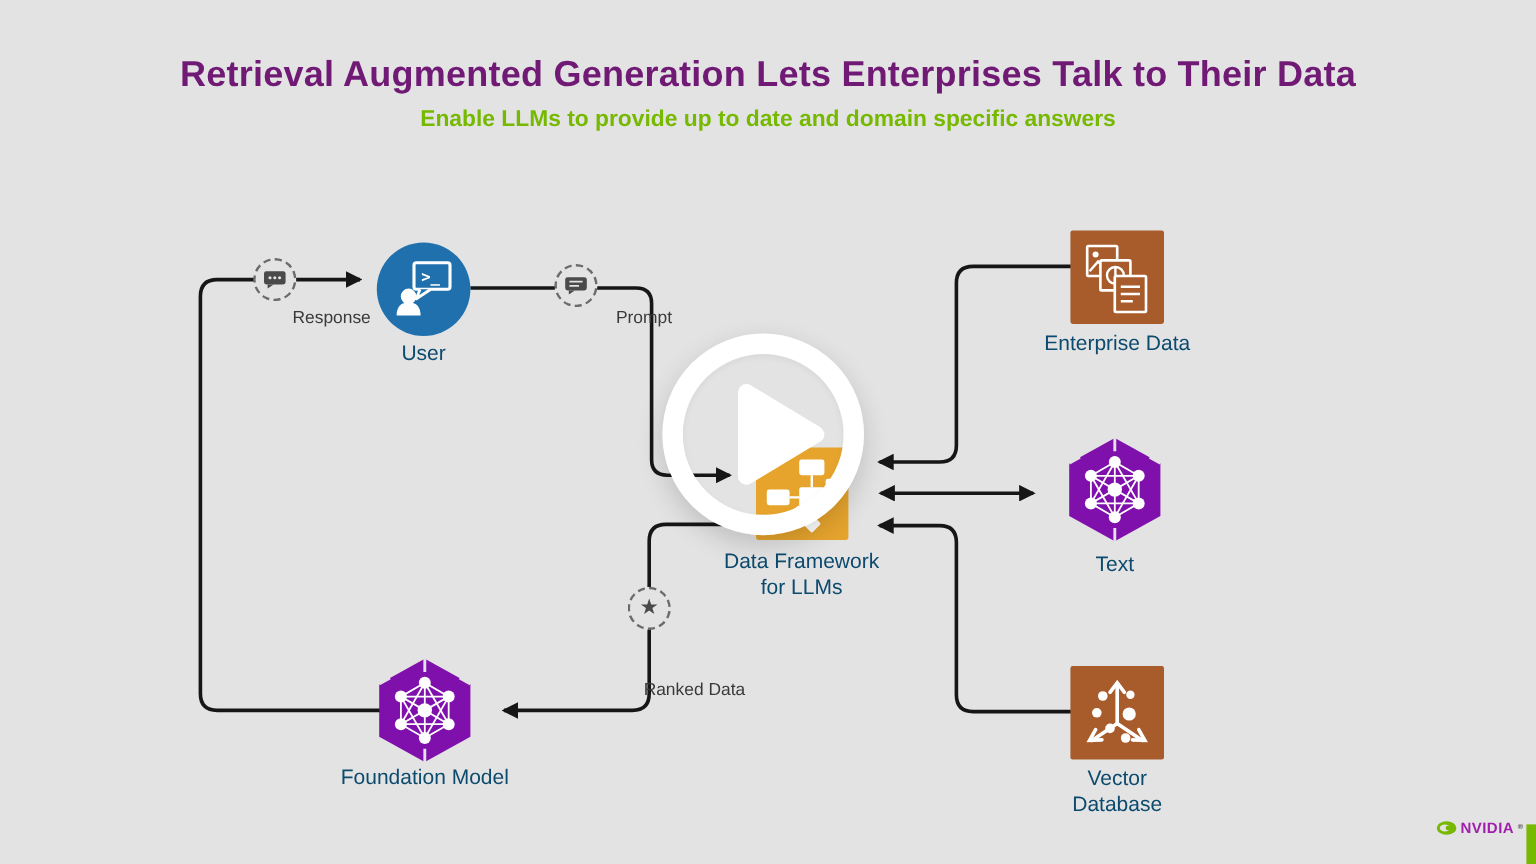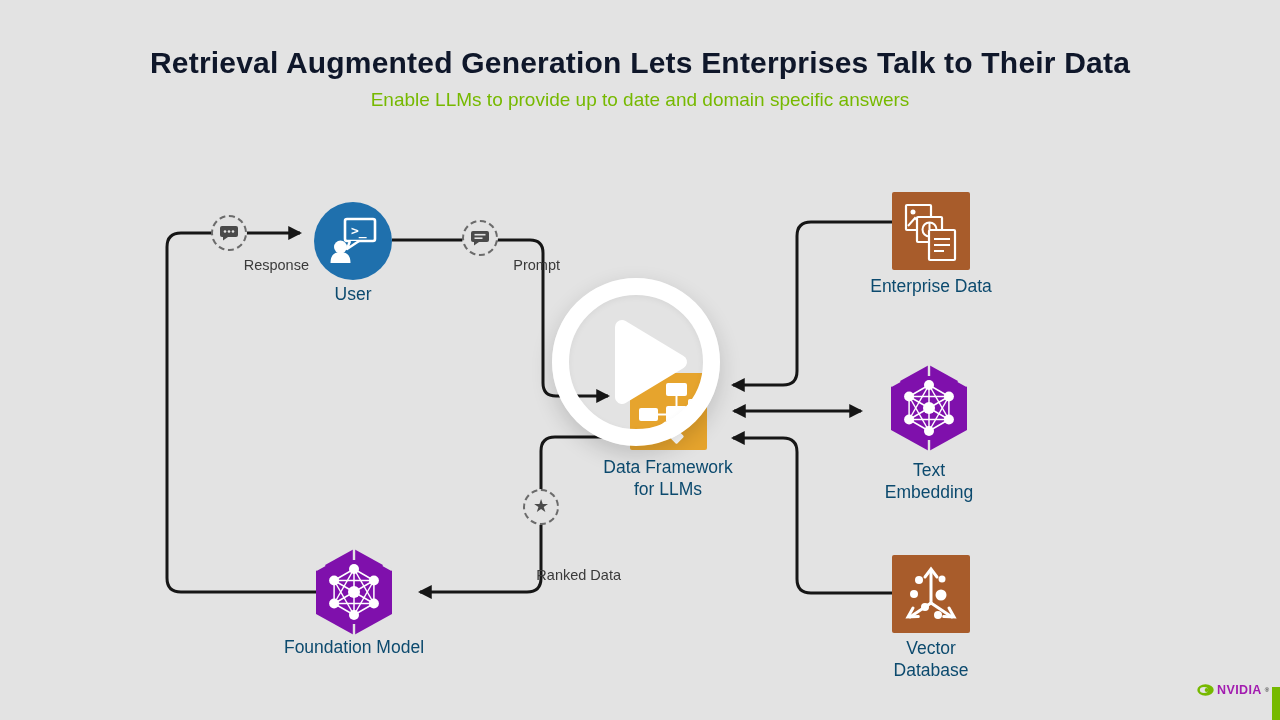--- a/index.html
+++ b/index.html
@@ -2,22 +2,22 @@
 <html><head>
 <meta charset="utf-8">
 <style>
   * { margin:0; padding:0; box-sizing:border-box; }
   html,body { width:1280px; height:720px; }
   body { font-family:"Liberation Sans", sans-serif; background:#e3e3e3; overflow:hidden; }
   .canvas { position:relative; width:1280px; height:720px; background:#e3e3e3; }
 
   
   .header { position:absolute; top:0; left:0; width:1280px; text-align:center; z-index:4; }
-  .title { margin-top:46px; font-size:30px; font-weight:800; color:#0f172a; letter-spacing:.2px; }
-  .subtitle { margin-top:9px; font-size:19px; font-weight:400; color:#76b900; }
+  .title { margin-top:46px; font-size:30px; font-weight:800; color:#701a75; letter-spacing:.2px; }
+  .subtitle { margin-top:9px; font-size:19px; font-weight:700; color:#76b900; }
 
   
   svg.wires { position:absolute; left:0; top:0; z-index:1; }
   .wire { fill:none; stroke:#161616; stroke-width:3; }
 
   
   .node-icon { position:absolute; z-index:2; }
   .sq { border-radius:2px; display:flex; align-items:center; justify-content:center; }
   .user-circle { left:314px; top:202px; width:78px; height:78px; border-radius:50%; background:#1f70ad; }
   .framework-sq { left:630px; top:373px; width:77px; height:77px; background:#e6a42d; }
@@ -177,21 +177,20 @@
           <circle cx="59.9" cy="55.5" r="5"></circle>
         <circle cx="40" cy="67" r="5"></circle>
           <circle cx="20.1" cy="55.5" r="5"></circle>
           <circle cx="20.1" cy="32.5" r="5"></circle>
         <circle cx="40" cy="44" r="6"></circle>
       </g>
     </svg>
   </div>
   <div class="node-label lbl-embedding">
     <span>Text</span>
-    <span>Embedding</span>
   </div>
 
   <div class="node-icon sq vectordb-sq">
     <svg width="78" height="78" viewBox="0 0 78 78">
       <g stroke="#fff" stroke-width="3" stroke-linecap="round" fill="none">
         <line x1="39" y1="48" x2="39" y2="16"></line>
           <polyline points="33,22 39,14 45,22"></polyline>
         <line x1="39" y1="48" x2="18" y2="62"></line>
           <polyline points="21,53 16,62 26.3,61.6"></polyline>
         <line x1="39" y1="48" x2="60" y2="62"></line>

